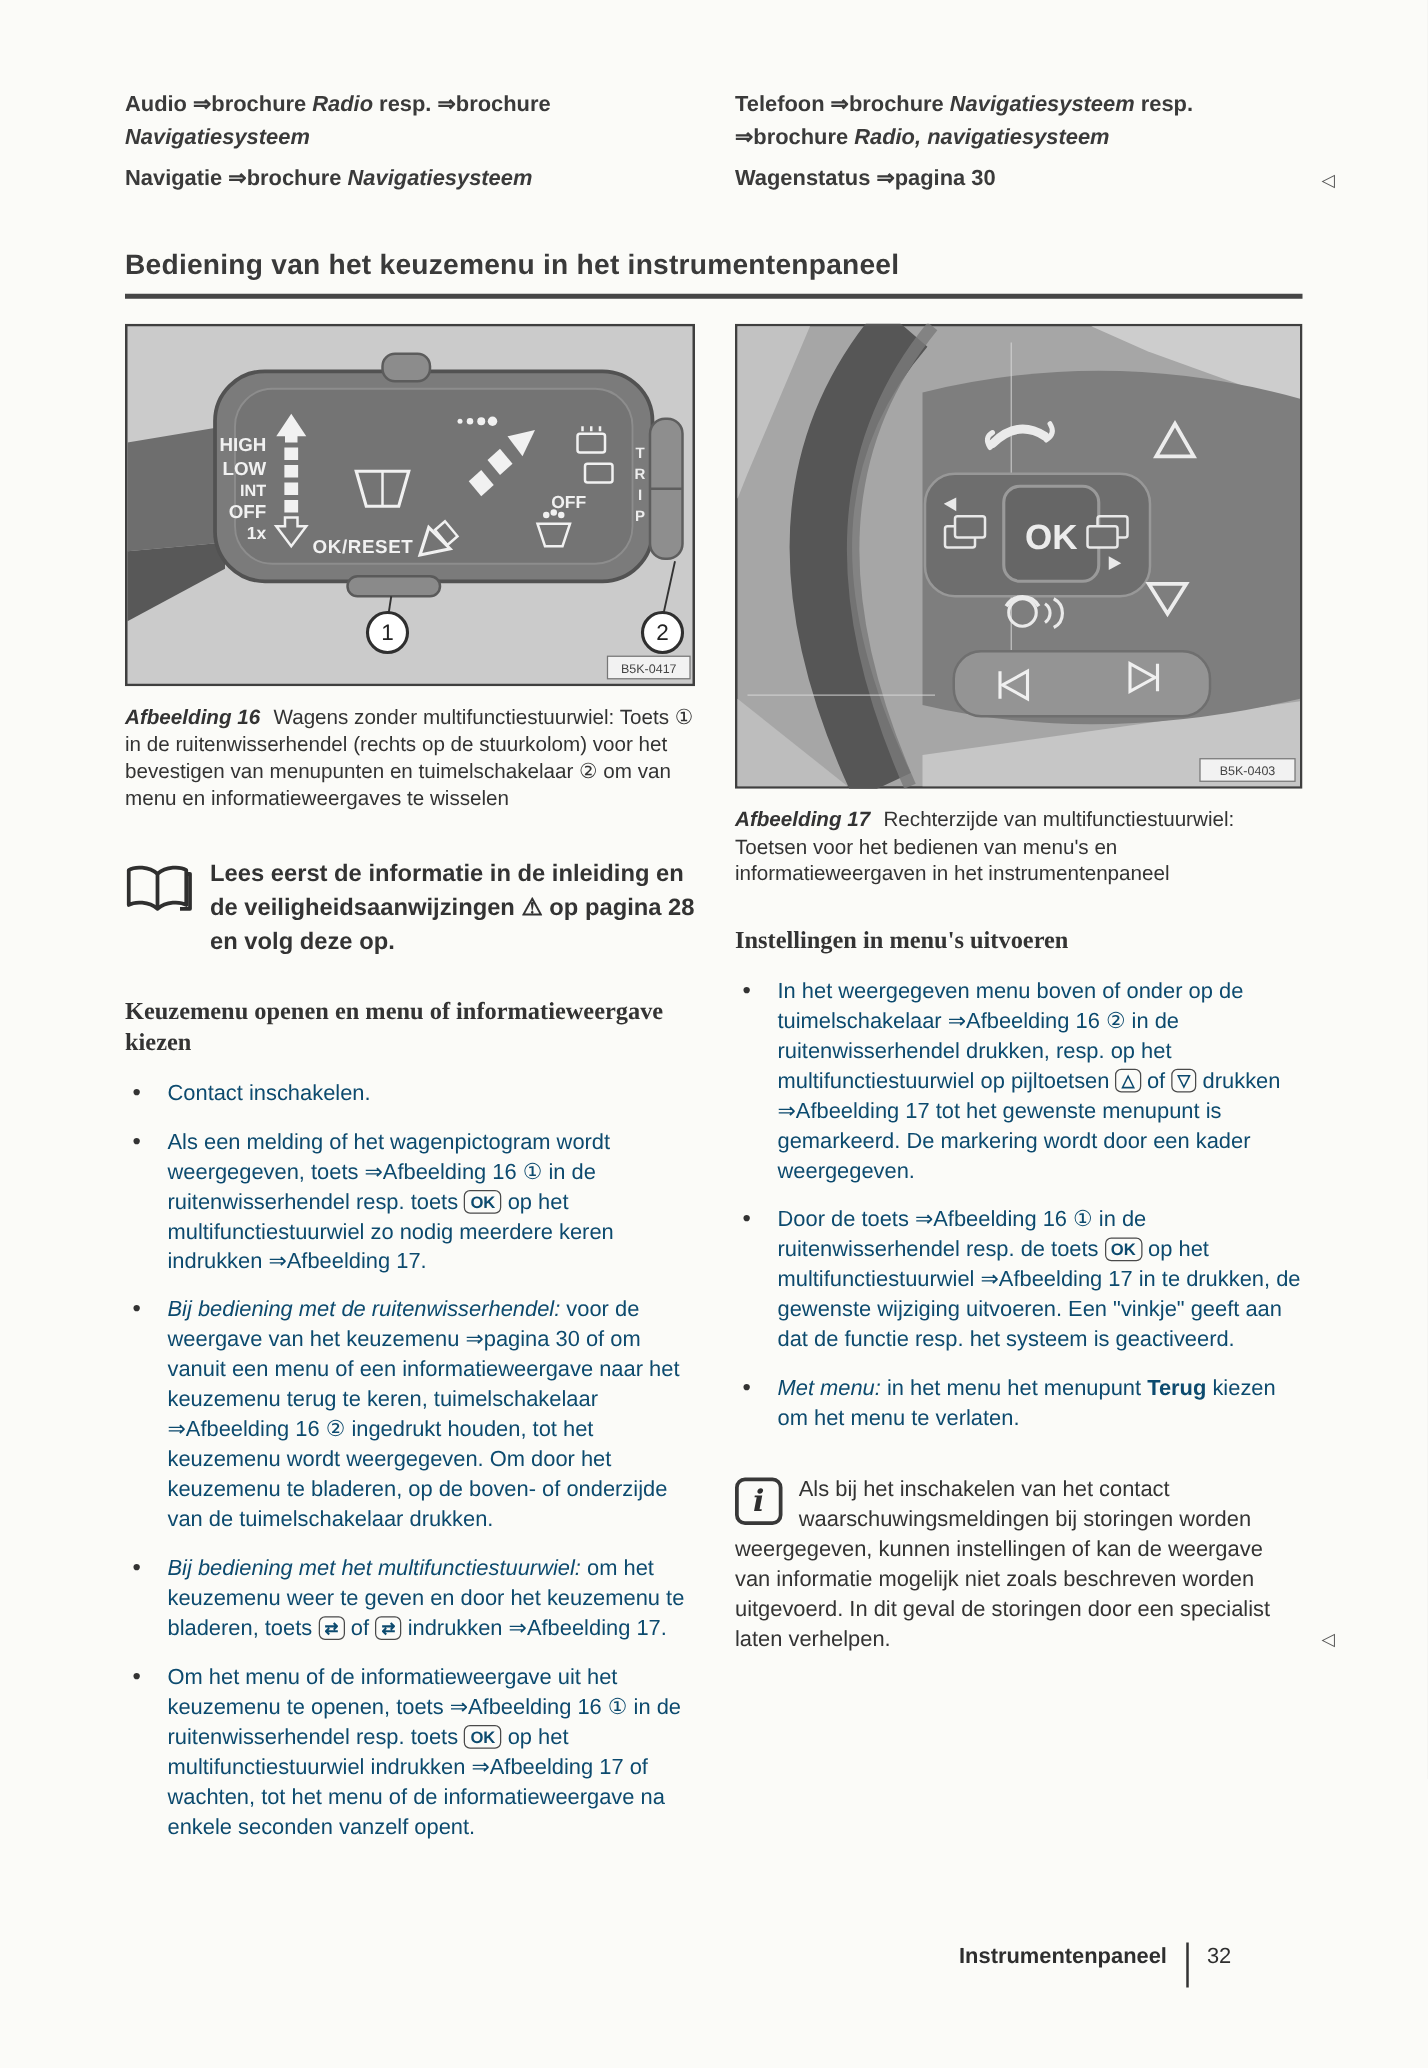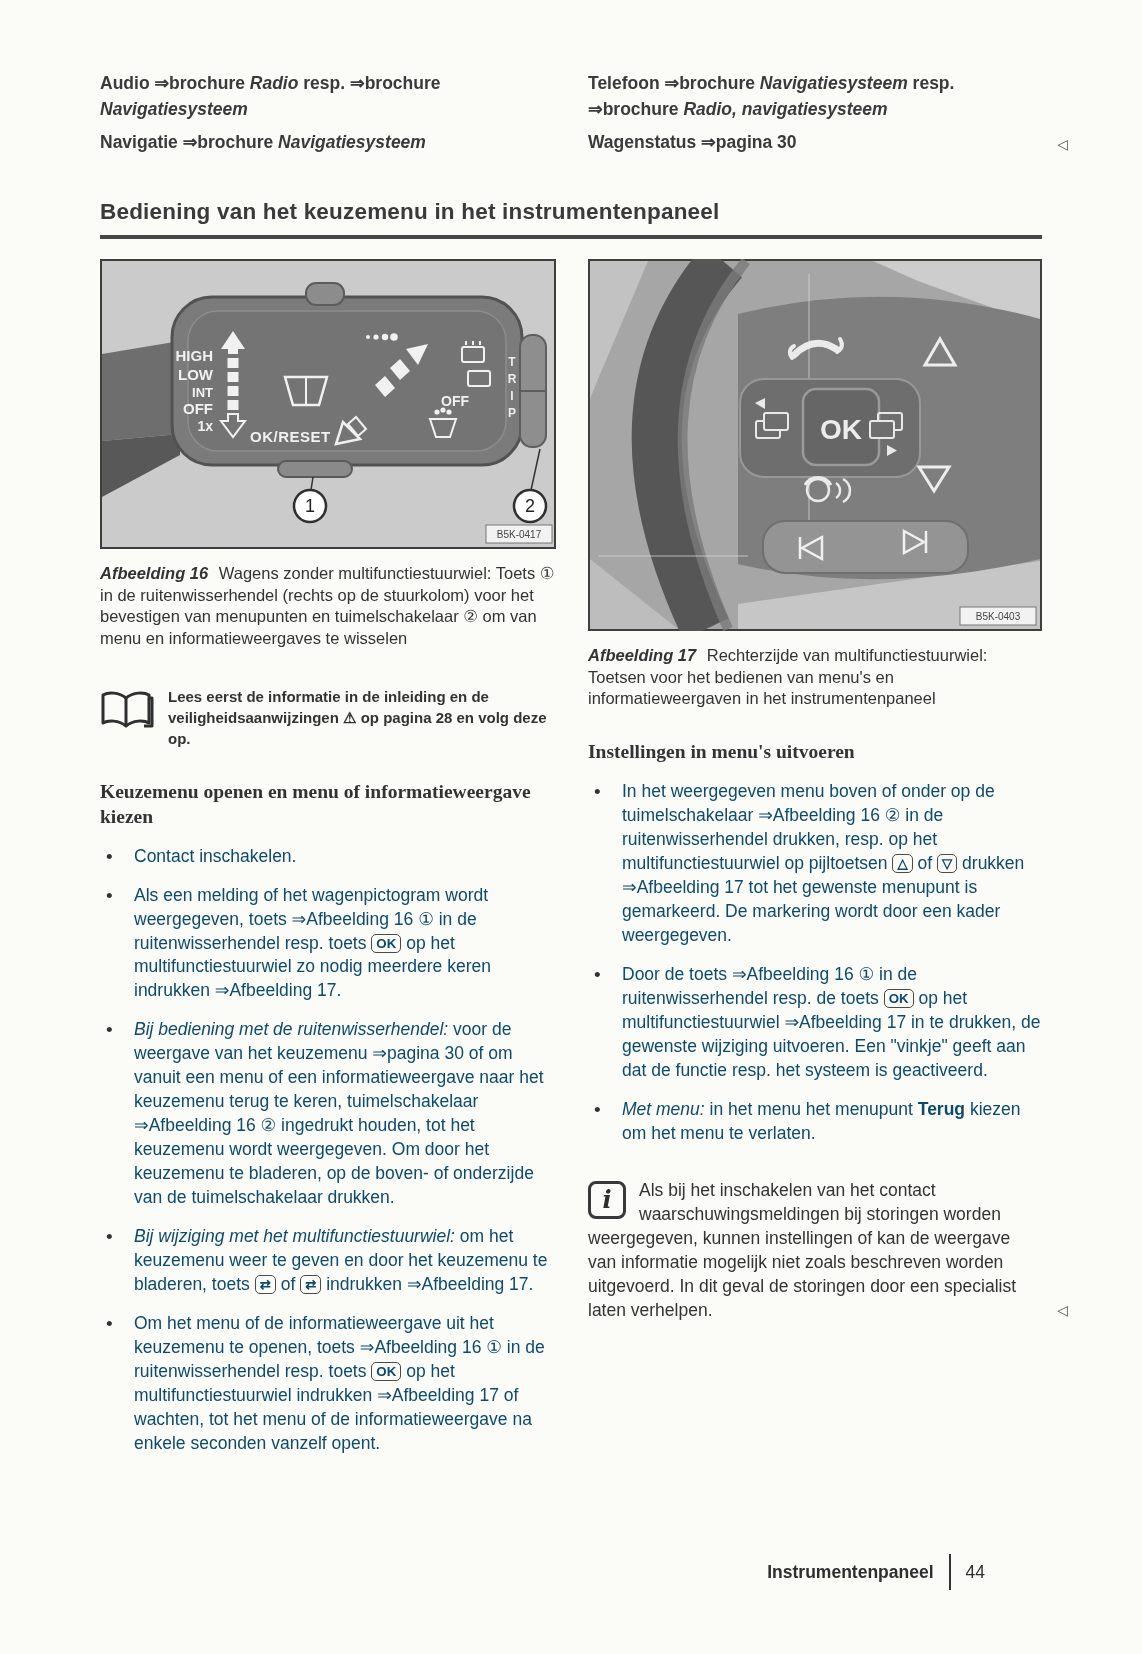--- a/index.html
+++ b/index.html
@@ -19,38 +19,38 @@
   .section-heading{font-size:22.5px;font-weight:bold;color:#3a3a3a;margin:38px 0 10px 0;letter-spacing:.2px;}
   .rule{height:4px;background:#464646;margin-bottom:20px;}
   
   .cols{display:flex;gap:32px;align-items:flex-start;}
   .col{width:456px;}
   .col.right{width:454px;}
   figure{margin:0;}
   svg text{font-family:"Liberation Sans",sans-serif;}
   .caption{font-size:16.5px;line-height:1.32;margin-top:10px;color:#333;}
   .caption b{margin-right:6px;font-style:italic;}
-  .book-note{margin-top:36px;font-weight:bold;font-size:15px;line-height:1.42;color:#333;}
+  .book-note{margin-top:36px;font-weight:bold;font-size:19px;line-height:1.42;color:#333;}
   .book-icon{float:left;margin:3px 14px 2px 0;}
   .subheading{font-size:19.5px;font-weight:bold;color:#333;margin:30px 0 4px 0;line-height:1.28;font-family:Liberation Serif, serif;}
   .bullet{position:relative;padding-left:34px;margin-top:15px;font-size:17.5px;line-height:1.37;color:#0c4a6e;}
   .bullet::before{content:"\2022";position:absolute;left:6px;top:-1px;font-size:19px;color:#333;}
   .key{
     display:inline-block;border:1.7px solid #4a4a4a;border-radius:5px;
     padding:0 4px;font-size:.76em;line-height:1.3;vertical-align:1px;font-weight:bold;
   }
   .info-note{position:relative;margin-top:32px;font-size:17.5px;line-height:1.38;color:#333;}
   .info-icon{
     float:left;width:32px;height:32px;border:3px solid #383838;border-radius:8px;
     margin:3px 13px 2px 0;display:flex;align-items:center;justify-content:center;
     font-family:"DejaVu Serif",serif;font-style:italic;font-weight:bold;font-size:24px;color:#2e2e2e;
   }
   .info-note .cont-mark{right:-26px;bottom:2px;}
   
-  .footer{position:absolute;right:157px;bottom:64px;display:flex;align-items:center;gap:15px;font-size:17.5px;color:#2e2e2e;}
+  .footer{position:absolute;right:157px;bottom:64px;display:flex;align-items:flex-start;gap:15px;font-size:17.5px;color:#2e2e2e;}
   .footer .label{font-weight:bold;}
   .footer .divider{width:2px;height:36px;background:#333;}
 </style>
 </head>
 <body>
 
 <div class="page">
   <div class="content">
 
     <div class="toprow">
@@ -171,21 +171,21 @@
               </g>
             </svg>
           </span>
           <span>Lees eerst de informatie in de inleiding en de veiligheidsaanwijzingen ⚠ op pagina 28 en volg deze op.</span>
         </div>
 
         <h3 class="subheading">Keuzemenu openen en menu of informatieweergave kiezen</h3>
         <div class="bullet">Contact inschakelen.</div>
         <div class="bullet">Als een melding of het wagenpictogram wordt weergegeven, toets ⇒Afbeelding 16 ① in de ruitenwisserhendel resp. toets <span class="key">OK</span> op het multifunctiestuurwiel zo nodig meerdere keren indrukken ⇒Afbeelding 17.</div>
         <div class="bullet"><i>Bij bediening met de ruitenwisserhendel:</i> voor de weergave van het keuzemenu ⇒pagina 30 of om vanuit een menu of een informatieweergave naar het keuzemenu terug te keren, tuimelschakelaar ⇒Afbeelding 16 ② ingedrukt houden, tot het keuzemenu wordt weergegeven. Om door het keuzemenu te bladeren, op de boven- of onderzijde van de tuimelschakelaar drukken.</div>
-        <div class="bullet"><i>Bij wijziging met het multifunctiestuurwiel:</i> om het keuzemenu weer te geven en door het keuzemenu te bladeren, toets <span class="key">⇄</span> of <span class="key">⇄</span> indrukken ⇒Afbeelding 17.</div>
+        <div class="bullet"><i>Bij bediening met het multifunctiestuurwiel:</i> om het keuzemenu weer te geven en door het keuzemenu te bladeren, toets <span class="key">⇄</span> of <span class="key">⇄</span> indrukken ⇒Afbeelding 17.</div>
         <div class="bullet">Om het menu of de informatieweergave uit het keuzemenu te openen, toets ⇒Afbeelding 16 ① in de ruitenwisserhendel resp. toets <span class="key">OK</span> op het multifunctiestuurwiel indrukken ⇒Afbeelding 17 of wachten, tot het menu of de informatieweergave na enkele seconden vanzelf opent.</div>
       </div>
 
       <div class="col right">
 
         <figure>
           <svg viewBox="0 0 454 372" width="454" height="372">
             <rect x="1" y="1" width="452" height="370" fill="#a6a6a6" stroke="#3f3f3f" stroke-width="2"></rect>
             <polygon points="285,2 452,2 452,66 330,22" fill="#cdcdcd"></polygon>
             <polygon points="2,2 60,2 10,120 2,140" fill="#c2c2c2"></polygon>
@@ -259,15 +259,15 @@
           <span>Als bij het inschakelen van het contact waarschuwingsmeldingen bij storingen worden weergegeven, kunnen instellingen of kan de weergave van informatie mogelijk niet zoals beschreven worden uitgevoerd. In dit geval de storingen door een specialist laten verhelpen.</span>
           <span class="cont-mark">◁</span>
         </div>
       </div>
     </div>
   </div>
 
   <div class="footer">
     <span class="label">Instrumentenpaneel</span>
     <span class="divider"></span>
-    <span class="pagenum">44</span>
+    <span class="pagenum">32</span>
   </div>
 </div>
 
 </body></html>

